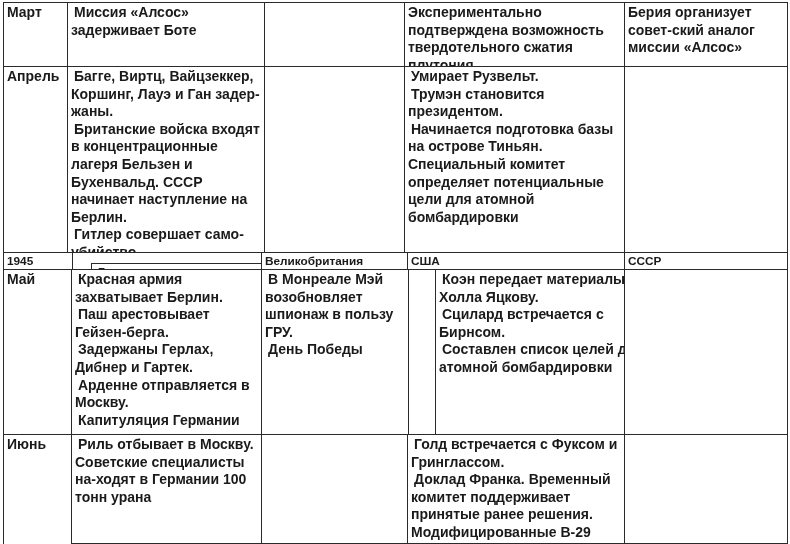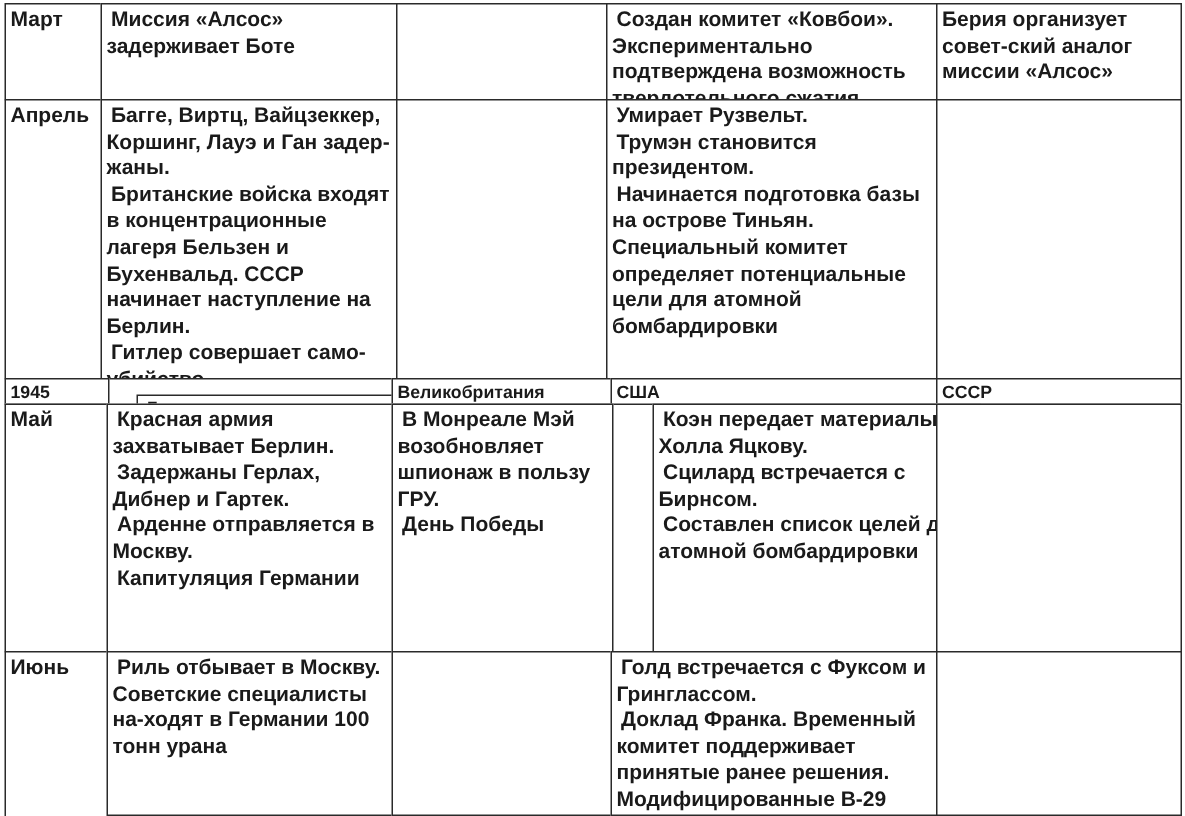--- a/index.html
+++ b/index.html
@@ -19,21 +19,20 @@
 <div class="page">
 
   <div class="cell" style="left:3px;top:2px;width:66px;height:65px;">
     <p>Март</p>
   </div>
   <div class="cell" style="left:67px;top:2px;width:199px;height:65px;">
     <p class="indent">Миссия «Алсос» задерживает Боте</p>
   </div>
   <div class="cell" style="left:264px;top:2px;width:142px;height:65px;"></div>
   <div class="cell" style="left:404px;top:2px;width:222px;height:65px;">
-    <p class="indent">Создан комитет «Ковбои».</p>
     <p>Экспериментально подтверждена возможность твердотельного сжатия плутония</p>
   </div>
   <div class="cell" style="left:624px;top:2px;width:164px;height:65px;">
     <p>Берия организует совет-ский аналог миссии «Алсос»</p>
   </div>
 
   <div class="cell" style="left:3px;top:66px;width:66px;height:187px;">
     <p>Апрель</p>
   </div>
   <div class="cell" style="left:67px;top:66px;width:199px;height:187px;">
@@ -63,20 +62,21 @@
   </div>
   <div class="cell hdr" style="left:624px;top:252px;width:164px;height:18px;padding-top:0;">
     <p>СССР</p>
   </div>
 
   <div class="cell" style="left:3px;top:269px;width:70px;height:166px;">
     <p>Май</p>
   </div>
   <div class="cell" style="left:71px;top:269px;width:192px;height:166px;">
     <p class="indent">Красная армия захватывает Берлин.</p>
+    <p class="indent">Паш арестовывает Гейзен-берга.</p>
     <p class="indent">Задержаны Герлах, Дибнер и Гартек.</p>
     <p class="indent">Арденне отправляется в Москву.</p>
     <p class="indent">Капитуляция Германии</p>
   </div>
   <div class="cell" style="left:261px;top:269px;width:148px;height:166px;">
     <p class="indent">В Монреале Мэй возобновляет шпионаж в пользу ГРУ.</p>
     <p class="indent">День Победы</p>
   </div>
   <div class="cell" style="left:407px;top:269px;width:219px;height:166px;margin-left:28px;">
     <p class="indent">Коэн передает материалы Холла Яцкову.</p>

